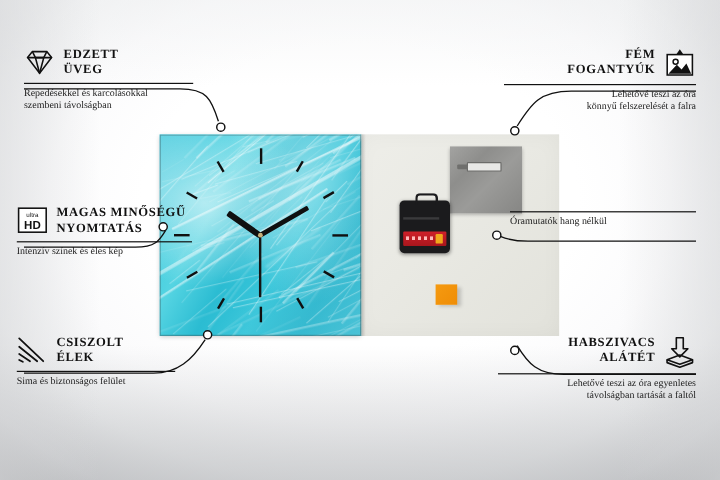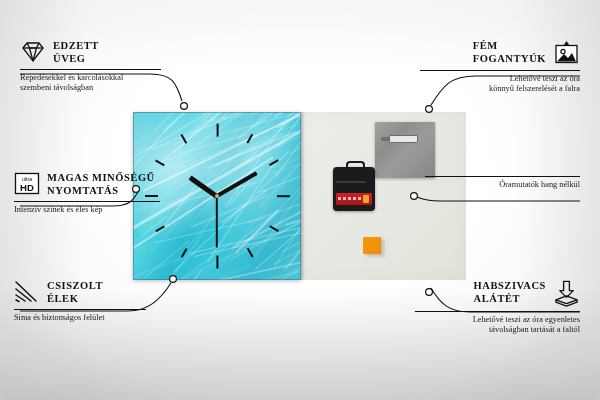--- a/index.html
+++ b/index.html
@@ -77,21 +77,21 @@
   .callout{position:absolute;}
   .co-title{font-family:"Liberation Serif",serif;font-weight:700;color:#111;
     font-size:10.5px;letter-spacing:.55px;line-height:12.5px;text-transform:uppercase;}
   .co-sub{font-family:"Liberation Serif",serif;color:#1b1b1b;font-size:8.3px;
     line-height:10.4px;}
   .rule{height:1px;background:#111;}
   .ic{display:block;}
   .row{display:flex;align-items:flex-start;gap:7px;}
   .row.r-right{justify-content:flex-end;}
   .ttl-left{text-align:left;}
-  .ttl-right{}
+  .ttl-right{text-align:right;}
   svg{display:block;}
 
   
   .links{position:absolute;inset:0;pointer-events:none;}
 </style>
 </head>
 <body>
 
 <div id="stage">
 
@@ -355,21 +355,21 @@
     </div>
     <div class="rule" style="width:160px;margin-top:4px;margin-left:0;"></div>
     <div class="co-sub" style="margin-top:3px;text-align:right;">
       <span>Lehetővé teszi az óra</span><br>
       <span>könnyű felszerelését a falra</span>
     </div>
   </div>
 
   <div class="callout" style="left:425px;top:172px;width:155px;">
     <div class="rule" style="width:155px;margin-top:4px;"></div>
-    <div class="co-sub" style="margin-top:3px;text-align:right;">
+    <div class="co-sub" style="margin-top:3px;text-align:left;">
       <span>Óramutatók hang nélkül</span>
     </div>
   </div>
 
   <div class="callout" style="left:415px;top:280px;width:165px;">
     <div class="row r-right">
       <span class="co-title ttl-right">
         <span>HABSZIVACS</span><br>
         <span>ALÁTÉT</span>
       </span>

